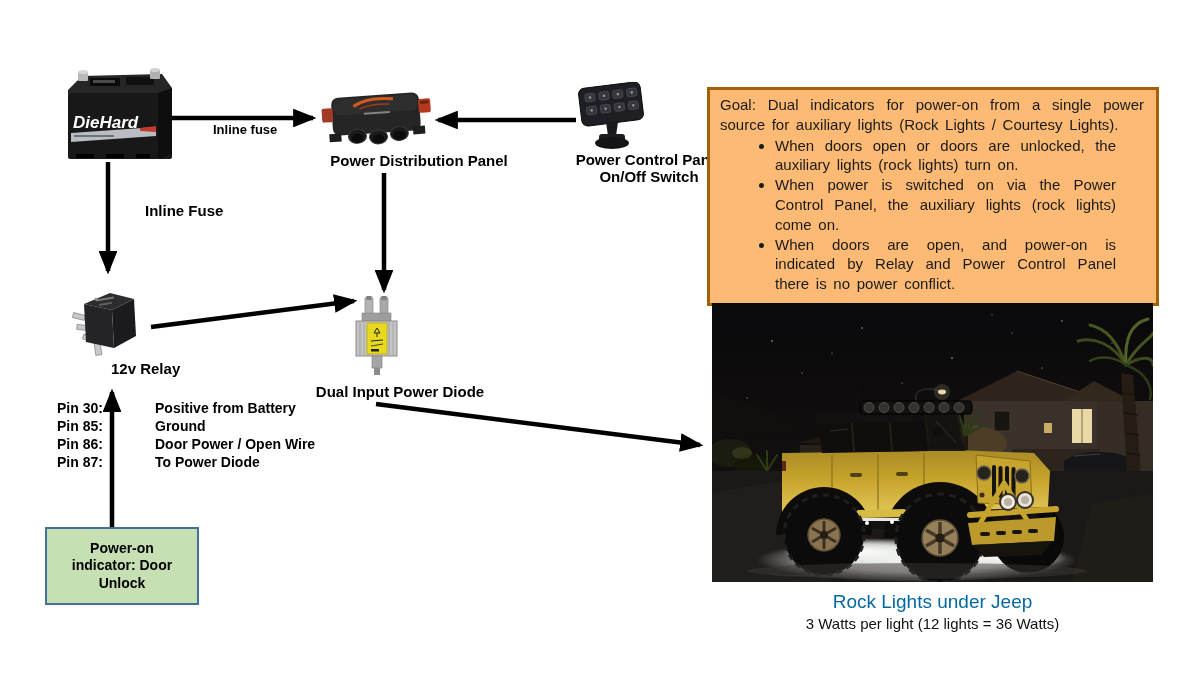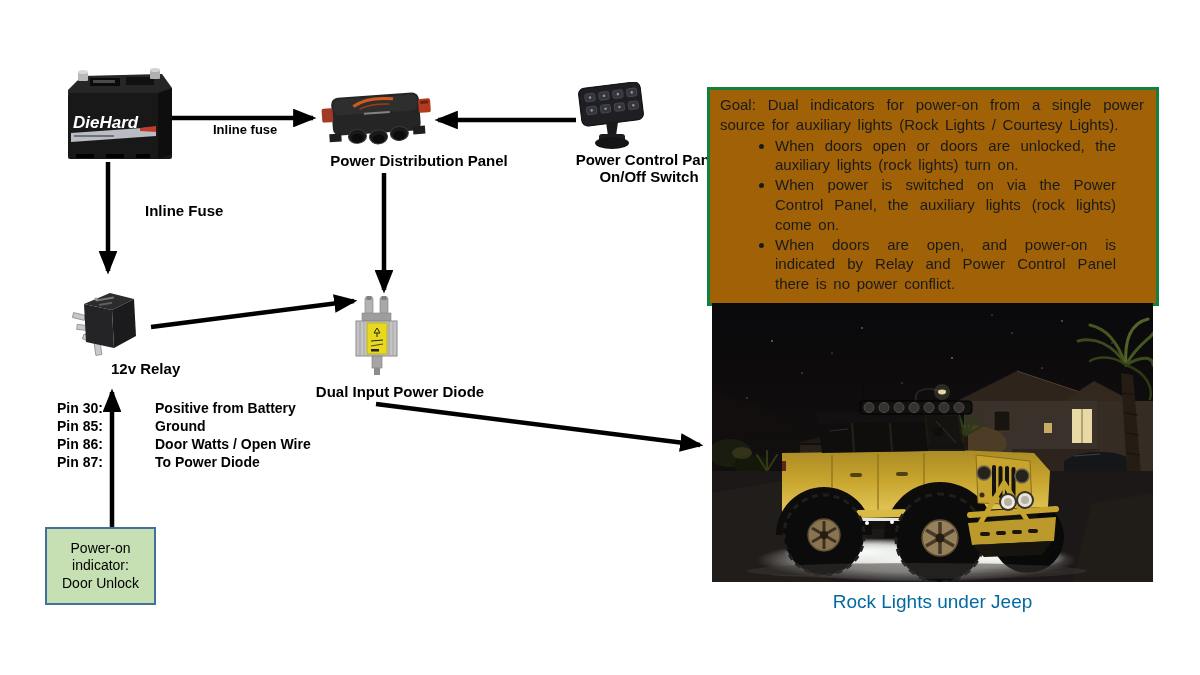--- a/index.html
+++ b/index.html
@@ -4,35 +4,35 @@
 <style>
   html,body { margin:0; padding:0; background:#fff; }
   .page { position:relative; width:1200px; height:675px; background:#ffffff;
           font-family:"Liberation Sans",sans-serif; overflow:hidden; color:#000; }
   .abs { position:absolute; }
   .overlay { position:absolute; left:0; top:0; pointer-events:none; }
   .lbl { position:absolute; font-weight:bold; color:#000;padding-left:31px; }
   .lbl.center { text-align:center; }
 
   .goal-box { position:absolute; left:707px; top:87px; width:452px; box-sizing:border-box;
-              background:#a16207; border:3px solid #15803d; padding:5px 12px 9px 10px;
+              background:#fdba74; border:3px solid #a16207; padding:5px 12px 9px 10px;
               font-size:15px; line-height:1.32; color:#1a1a1a; }
   .goal-intro { margin:0; text-align:justify; word-spacing:2.5px; }
   .goal-bullets { margin:1px 0 0 0; padding:0 28px 0 55px; }
   .goal-bullets li { text-align:justify; word-spacing:2.5px; margin:0; }
 
   .pins { position:absolute; left:57px; top:399px; font-weight:bold; font-size:14px;
           line-height:18px; white-space:nowrap; }
   .pin-num { display:inline-block; width:52px; }
   .pin-desc { margin-left:14px;padding-left:32px; }
 
-  .green-box { position:absolute; left:45px; top:527px; width:111px; height:78px;
+  .green-box { position:absolute; left:45px; top:527px; width:154px; height:78px;
                box-sizing:border-box; background:#C6E0B4; border:2px solid #41719C;
                display:flex; align-items:center; justify-content:center; text-align:center;
-               font-weight:normal; font-size:14px; line-height:1.25; padding:0 10px; }
+               font-weight:bold; font-size:14px; line-height:1.25; padding:0 10px; }
 
   .photo { position:absolute; left:712px; top:303px; width:441px; height:279px; }
   .caption { position:absolute; left:712px; top:591px; width:441px; text-align:center;
              font-size:19px; color:#0369a1; }
   .subcaption { position:absolute; left:712px; top:615px; width:441px; text-align:center;
                 font-size:15px; color:#111; }
 </style>
 </head>
 <body>
 
@@ -182,21 +182,21 @@
   <div class="lbl center" style="left:284px; top:383px; width:170px; font-size:15px;">Dual Input Power Diode</div>
 
   <div class="pins">
     <div class="pin-row">
       <span class="pin-num">Pin 30:</span><span class="pin-desc">Positive from Battery</span>
     </div>
     <div class="pin-row">
       <span class="pin-num">Pin 85:</span><span class="pin-desc">Ground</span>
     </div>
     <div class="pin-row">
-      <span class="pin-num">Pin 86:</span><span class="pin-desc">Door Watts / Open Wire</span>
+      <span class="pin-num">Pin 86:</span><span class="pin-desc">Door Power / Open Wire</span>
     </div>
     <div class="pin-row">
       <span class="pin-num">Pin 87:</span><span class="pin-desc">To Power Diode</span>
     </div>
   </div>
 
   <div class="green-box">
     <span>Power-on indicator: Door Unlock</span>
   </div>
 
@@ -422,14 +422,15 @@
         </g>
       </g>
 
       <ellipse cx="205" cy="268" rx="170" ry="8" fill="#3b3835" opacity="0.5"></ellipse>
       <line x1="60" y1="272" x2="160" y2="274" stroke="#4a4642" stroke-width="1" opacity="0.3"></line>
       <line x1="250" y1="271" x2="350" y2="269" stroke="#4a4642" stroke-width="1" opacity="0.3"></line>
     </svg>
   </div>
 
   <div class="caption">Rock Lights under Jeep</div>
+  <div class="subcaption">3 Watts per light (12 lights = 36 Watts)</div>
 
 </div>
 
 </body></html>

